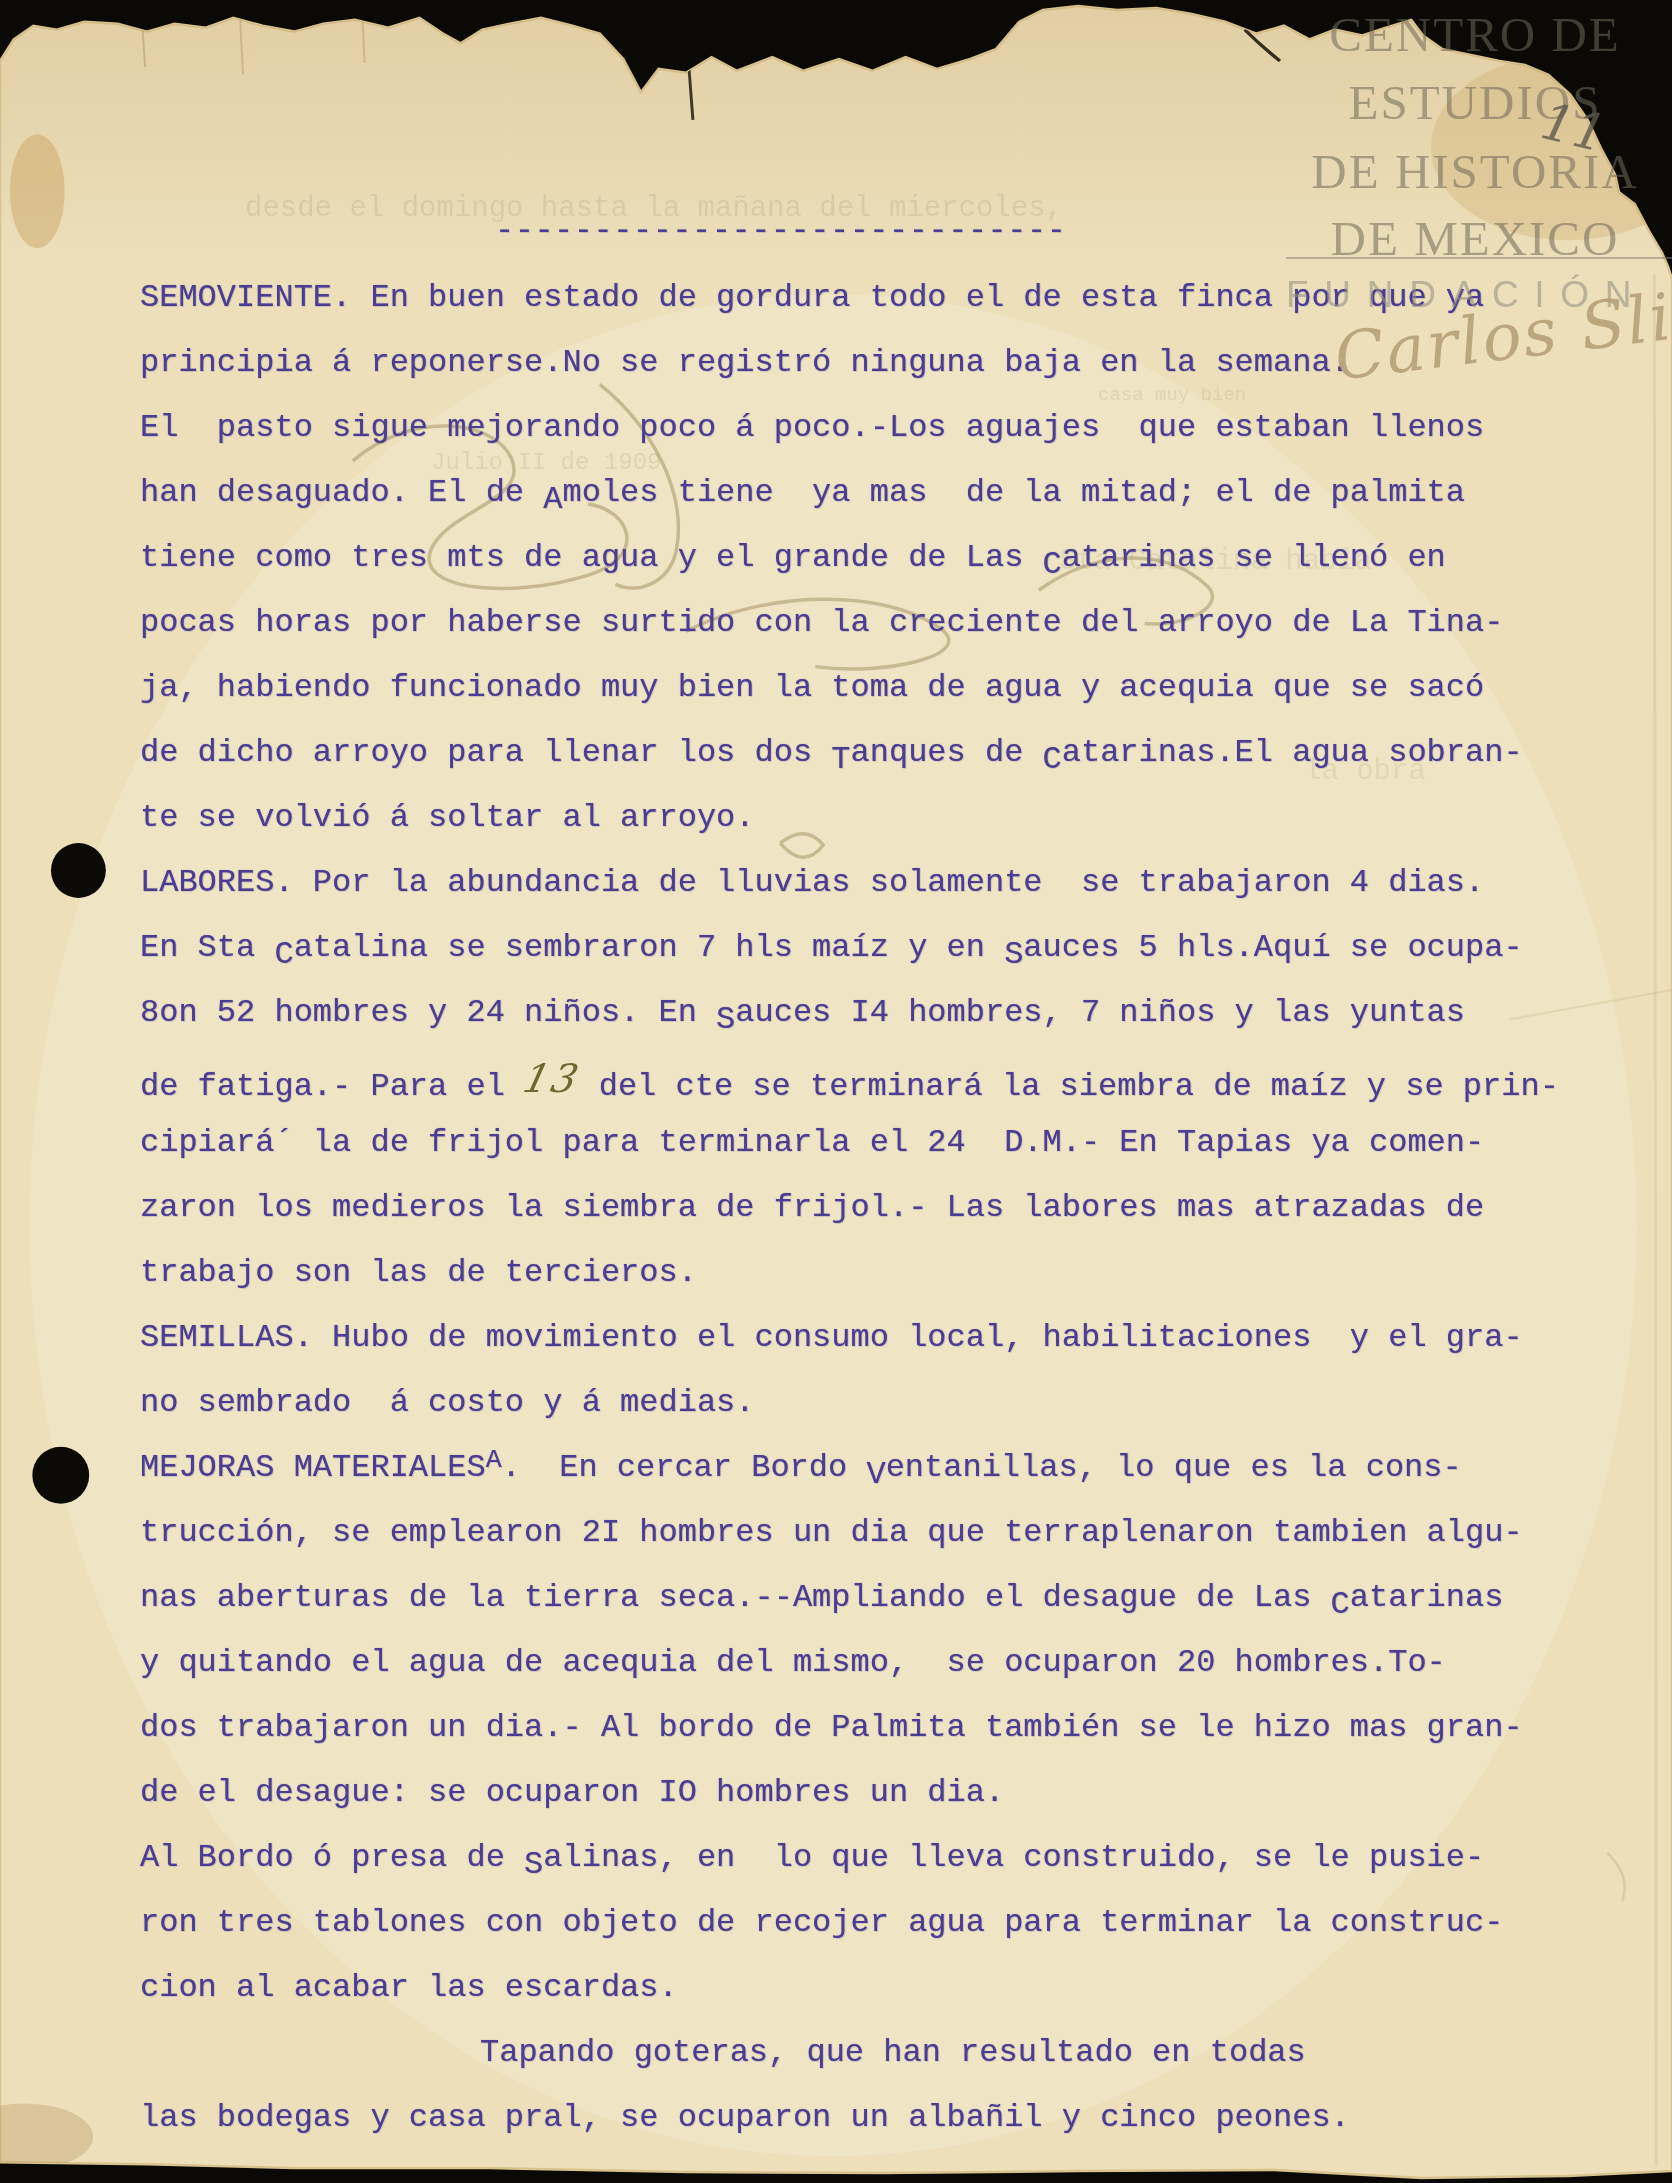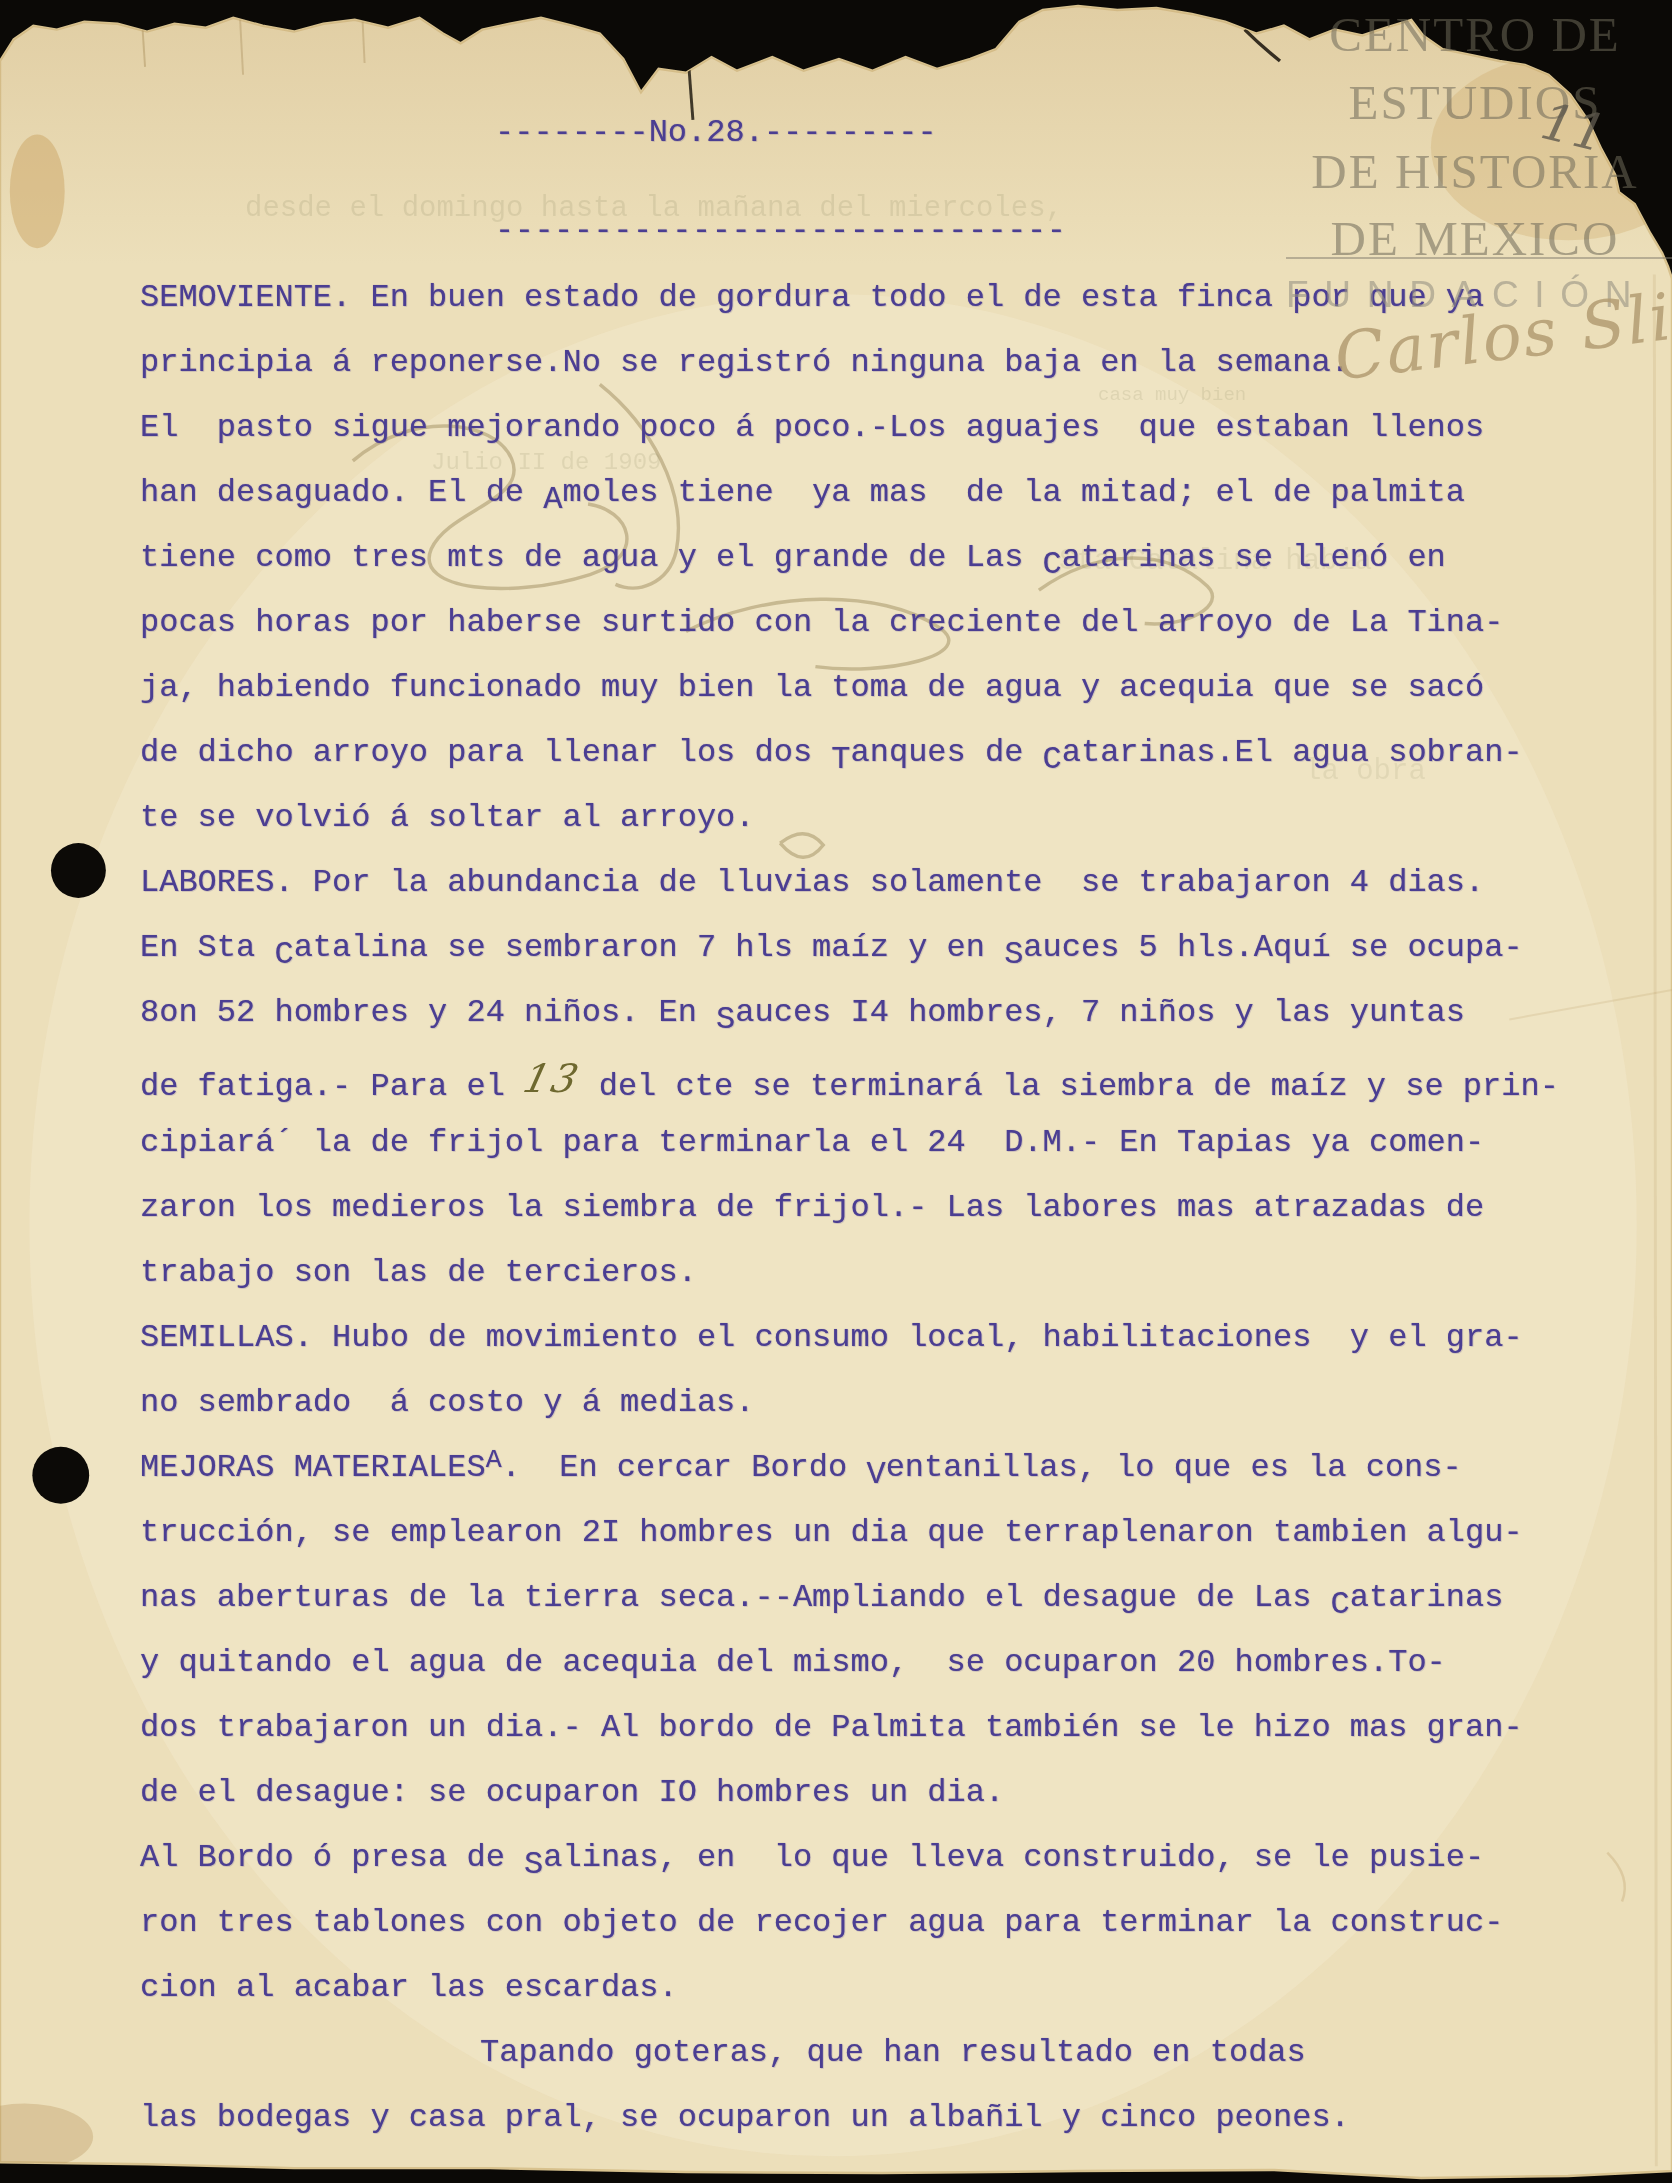--- a/index.html
+++ b/index.html
@@ -107,21 +107,20 @@
   </svg>
 
   <div class="ghosts" id="ghosts">
       <div class="ghost" style="left: 245px; top: 192px; font-size: 29px; opacity: 0.16;">desde el domingo hasta la mañana del miercoles,</div>
       <div class="ghost" style="left: 431px; top: 449px; font-size: 24px; opacity: 0.15;">Julio II de 1909</div>
       <div class="ghost" style="left: 1098px; top: 384px; font-size: 19px; opacity: 0.15;">casa muy bien</div>
       <div class="ghost" style="left: 1059px; top: 545px; font-size: 29px; opacity: 0.13;">Sta Catalina habia</div>
       <div class="ghost" style="left: 1304px; top: 755px; font-size: 29px; opacity: 0.12;">la obra</div>
     </div>
 
-  <div class="typed hdr-no">--------No.28.---------</div>
   <div class="typed hdr-underline">-----------------------------</div>
   <div class="typed doc-text" id="body-lines"><div class="tline"><span>SEMOVIENTE. En buen estado de gordura todo el de esta finca por que ya</span></div><div class="tline"><span>principia á reponerse.No se registró ninguna baja en la semana.</span></div><div class="tline"><span>El  pasto sigue mejorando poco á poco.-Los aguajes  que estaban llenos</span></div><div class="tline"><span>han desaguado. El de </span><span class="low">A</span><span>moles tiene  ya mas  de la mitad; el de palmita</span></div><div class="tline"><span>tiene como tres mts de agua y el grande de Las </span><span class="low">C</span><span>atarinas se llenó en</span></div><div class="tline"><span>pocas horas por haberse surtido con la creciente del arroyo de La Tina-</span></div><div class="tline"><span>ja, habiendo funcionado muy bien la toma de agua y acequia que se sacó</span></div><div class="tline"><span>de dicho arroyo para llenar los dos </span><span class="low">T</span><span>anques de </span><span class="low">C</span><span>atarinas.El agua sobran-</span></div><div class="tline"><span>te se volvió á soltar al arroyo.</span></div><div class="tline"><span>LABORES. Por la abundancia de lluvias solamente  se trabajaron 4 dias.</span></div><div class="tline"><span>En Sta </span><span class="low">C</span><span>atalina se sembraron 7 hls maíz y en </span><span class="low">S</span><span>auces 5 hls.Aquí se ocupa-</span></div><div class="tline"><span>8on 52 hombres y 24 niños. En </span><span class="low">S</span><span>auces I4 hombres, 7 niños y las yuntas</span></div><div class="tline"><span>de fatiga.- Para el </span><span class="hand">13</span><span> del cte se terminará la siembra de maíz y se prin-</span></div><div class="tline"><span>cipiará´ la de frijol para terminarla el 24  D.M.- En Tapias ya comen-</span></div><div class="tline"><span>zaron los medieros la siembra de frijol.- Las labores mas atrazadas de</span></div><div class="tline"><span>trabajo son las de tercieros.</span></div><div class="tline"><span>SEMILLAS. Hubo de movimiento el consumo local, habilitaciones  y el gra-</span></div><div class="tline"><span>no sembrado  á costo y á medias.</span></div><div class="tline"><span>MEJORAS MATERIALES</span><span class="over">A</span><span>.  En cercar Bordo </span><span class="low">V</span><span>entanillas, lo que es la cons-</span></div><div class="tline"><span>trucción, se emplearon 2I hombres un dia que terraplenaron tambien algu-</span></div><div class="tline"><span>nas aberturas de la tierra seca.--Ampliando el desague de Las </span><span class="low">C</span><span>atarinas</span></div><div class="tline"><span>y quitando el agua de acequia del mismo,  se ocuparon 20 hombres.To-</span></div><div class="tline"><span>dos trabajaron un dia.- Al bordo de Palmita también se le hizo mas gran-</span></div><div class="tline"><span>de el desague: se ocuparon IO hombres un dia.</span></div><div class="tline"><span>Al Bordo ó presa de </span><span class="low">S</span><span>alinas, en  lo que lleva construido, se le pusie-</span></div><div class="tline"><span>ron tres tablones con objeto de recojer agua para terminar la construc-</span></div><div class="tline"><span>cion al acabar las escardas.</span></div><div class="tline indent"><span>Tapando goteras, que han resultado en todas</span></div><div class="tline"><span>las bodegas y casa pral, se ocuparon un albañil y cinco peones.</span></div></div>
 
   <div class="watermark">
     <div class="wm-line" style="top:5.9px">CENTRO DE</div>
     <div class="wm-line" style="top:74px">ESTUDIOS</div>
     <div class="wm-line" style="top:143px">DE HISTORIA</div>
     <div class="wm-line" style="top:210px">DE MEXICO</div>
     <div class="wm-rule"></div>
     <div class="wm-fund">FUNDACIÓN</div>

